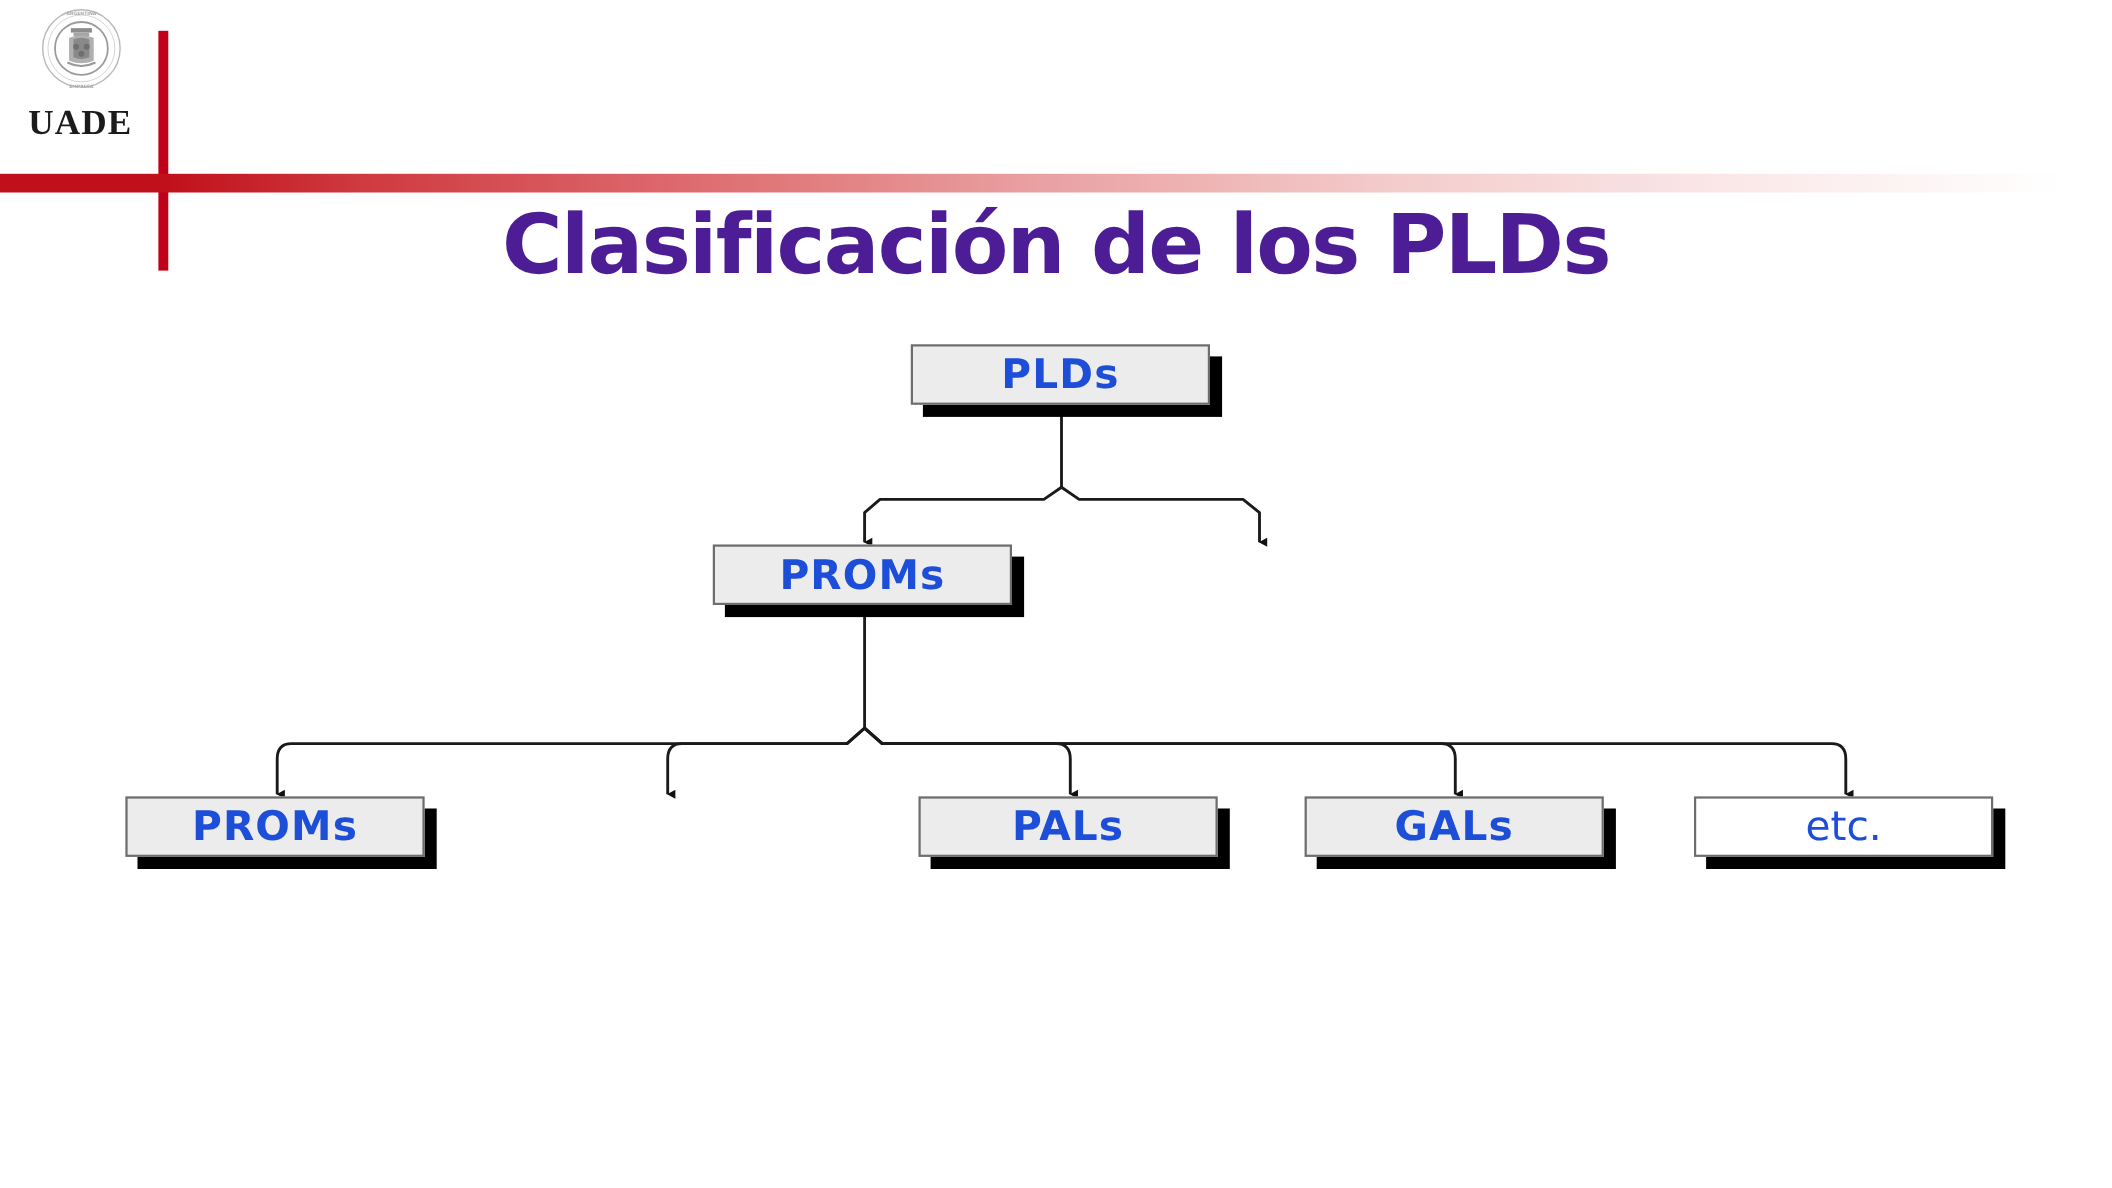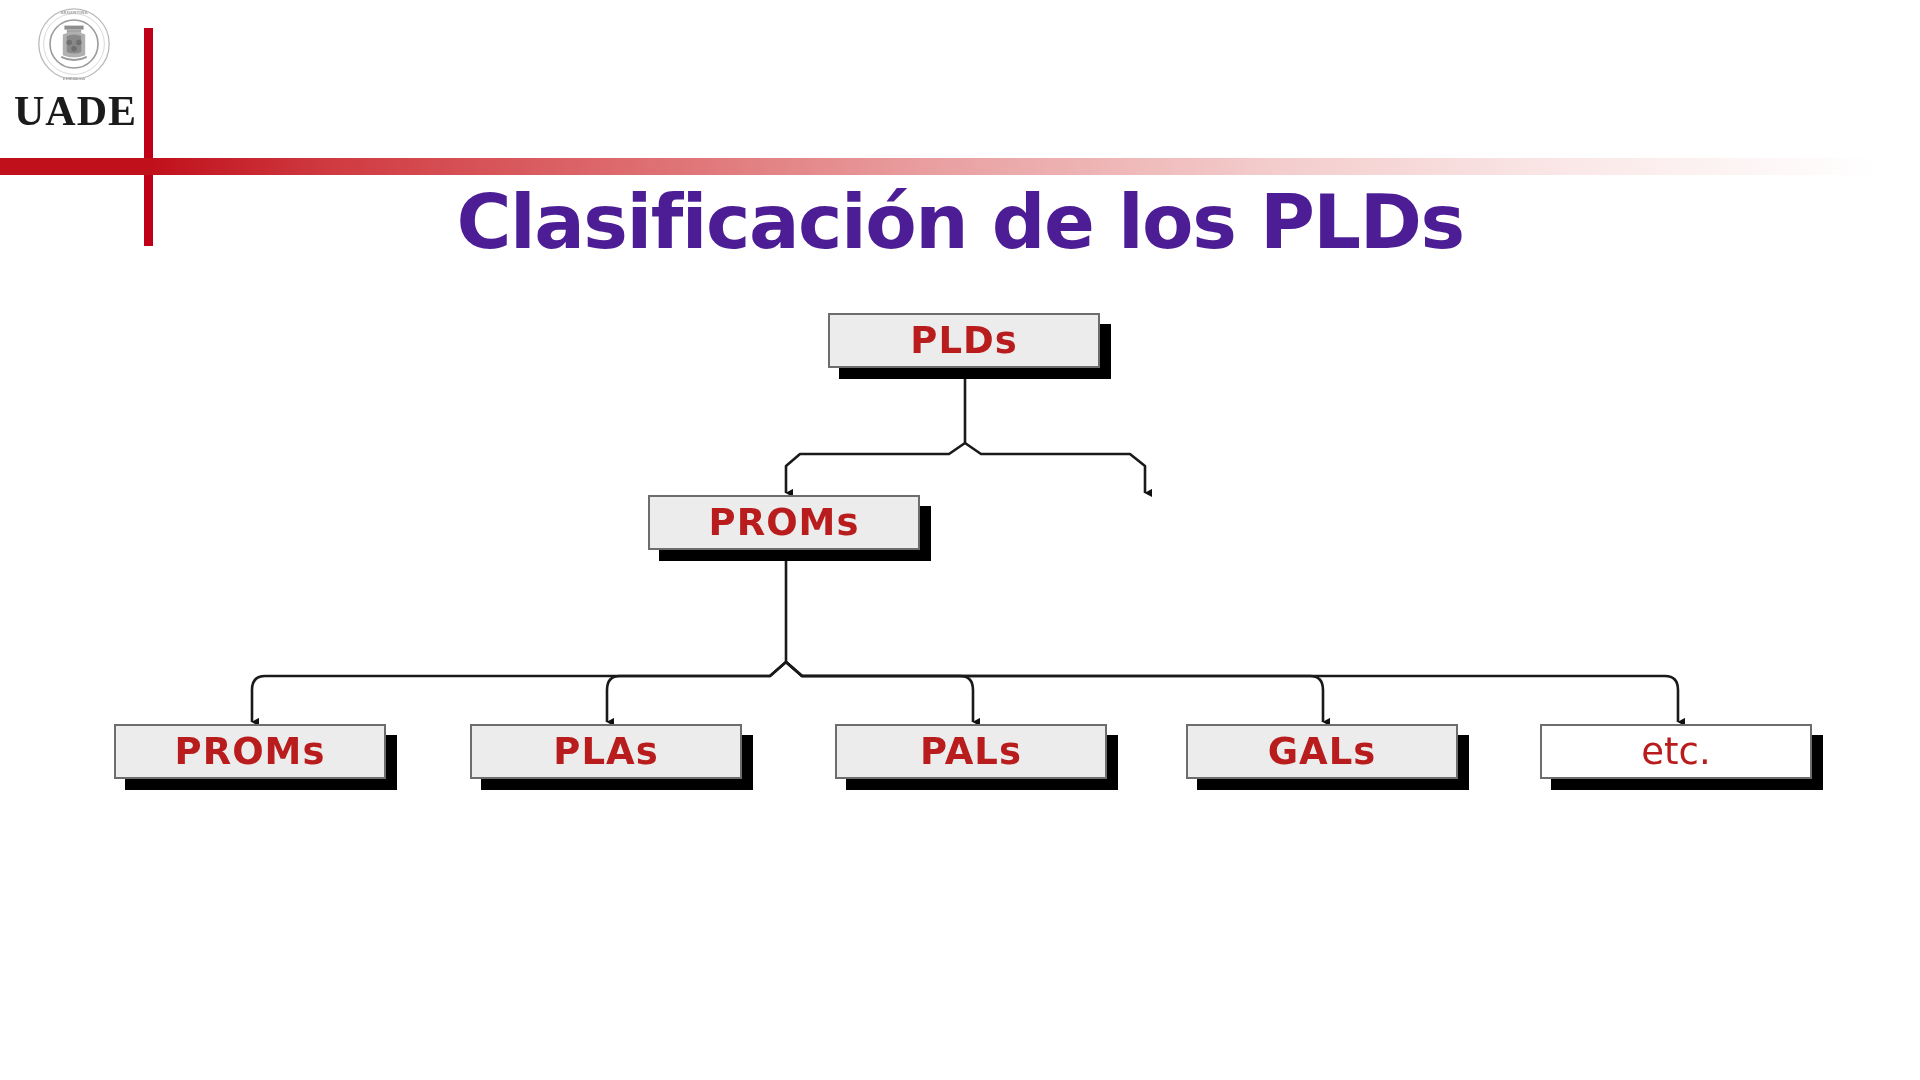--- a/index.html
+++ b/index.html
@@ -37,21 +37,21 @@
     height: 80px;
   }
   #uade-wordmark {
     position: absolute;
     left: 6px;
     top: 82px;
     width: 118px;
     height: 54px;
     font-family: "Liberation Serif", serif;
     font-weight: 700;
-    font-size: 42px;
+    font-size: 32px;
     letter-spacing: 1px;
     color: #1b1b1b;
     text-align: center;
     line-height: 54px;
   }
   #header-rule-vertical {
     position: absolute;
     left: 144px;
     top: 28px;
     width: 9px;
@@ -125,21 +125,21 @@
     align-items: center;
     justify-content: center;
   }
   .node.node-plain .node-box {
     background: #ffffff;
   }
   .node .node-label {
     font-family: "DejaVu Sans", sans-serif;
     font-weight: 700;
     font-size: 37px;
-    color: #b91c1c;
+    color: #1d4ed8;
     letter-spacing: 1px;
     line-height: 1;
     white-space: nowrap;
     text-align: center;
   }
   .node.node-plain .node-label {
     font-weight: 400;
     letter-spacing: 0px;
   }
 </style>
@@ -216,26 +216,20 @@
   </div>
 
 
   <div class="node" style="left:114px; top:434px; width:272px; height:55px;padding-left:12px;">
     <div class="node-shadow"></div>
     <div class="node-box">
       <span class="node-label">PROMs</span>
     </div>
   </div>
 
-  <div class="node" style="left:470px; top:434px; width:272px; height:55px;">
-    <div class="node-shadow"></div>
-    <div class="node-box">
-      <span class="node-label">PLAs</span>
-    </div>
-  </div>
 
   <div class="node" style="left:835px; top:434px; width:272px; height:55px;">
     <div class="node-shadow"></div>
     <div class="node-box">
       <span class="node-label">PALs</span>
     </div>
   </div>
 
   <div class="node" style="left:1186px; top:434px; width:272px; height:55px;padding-left:25px;">
     <div class="node-shadow"></div>

